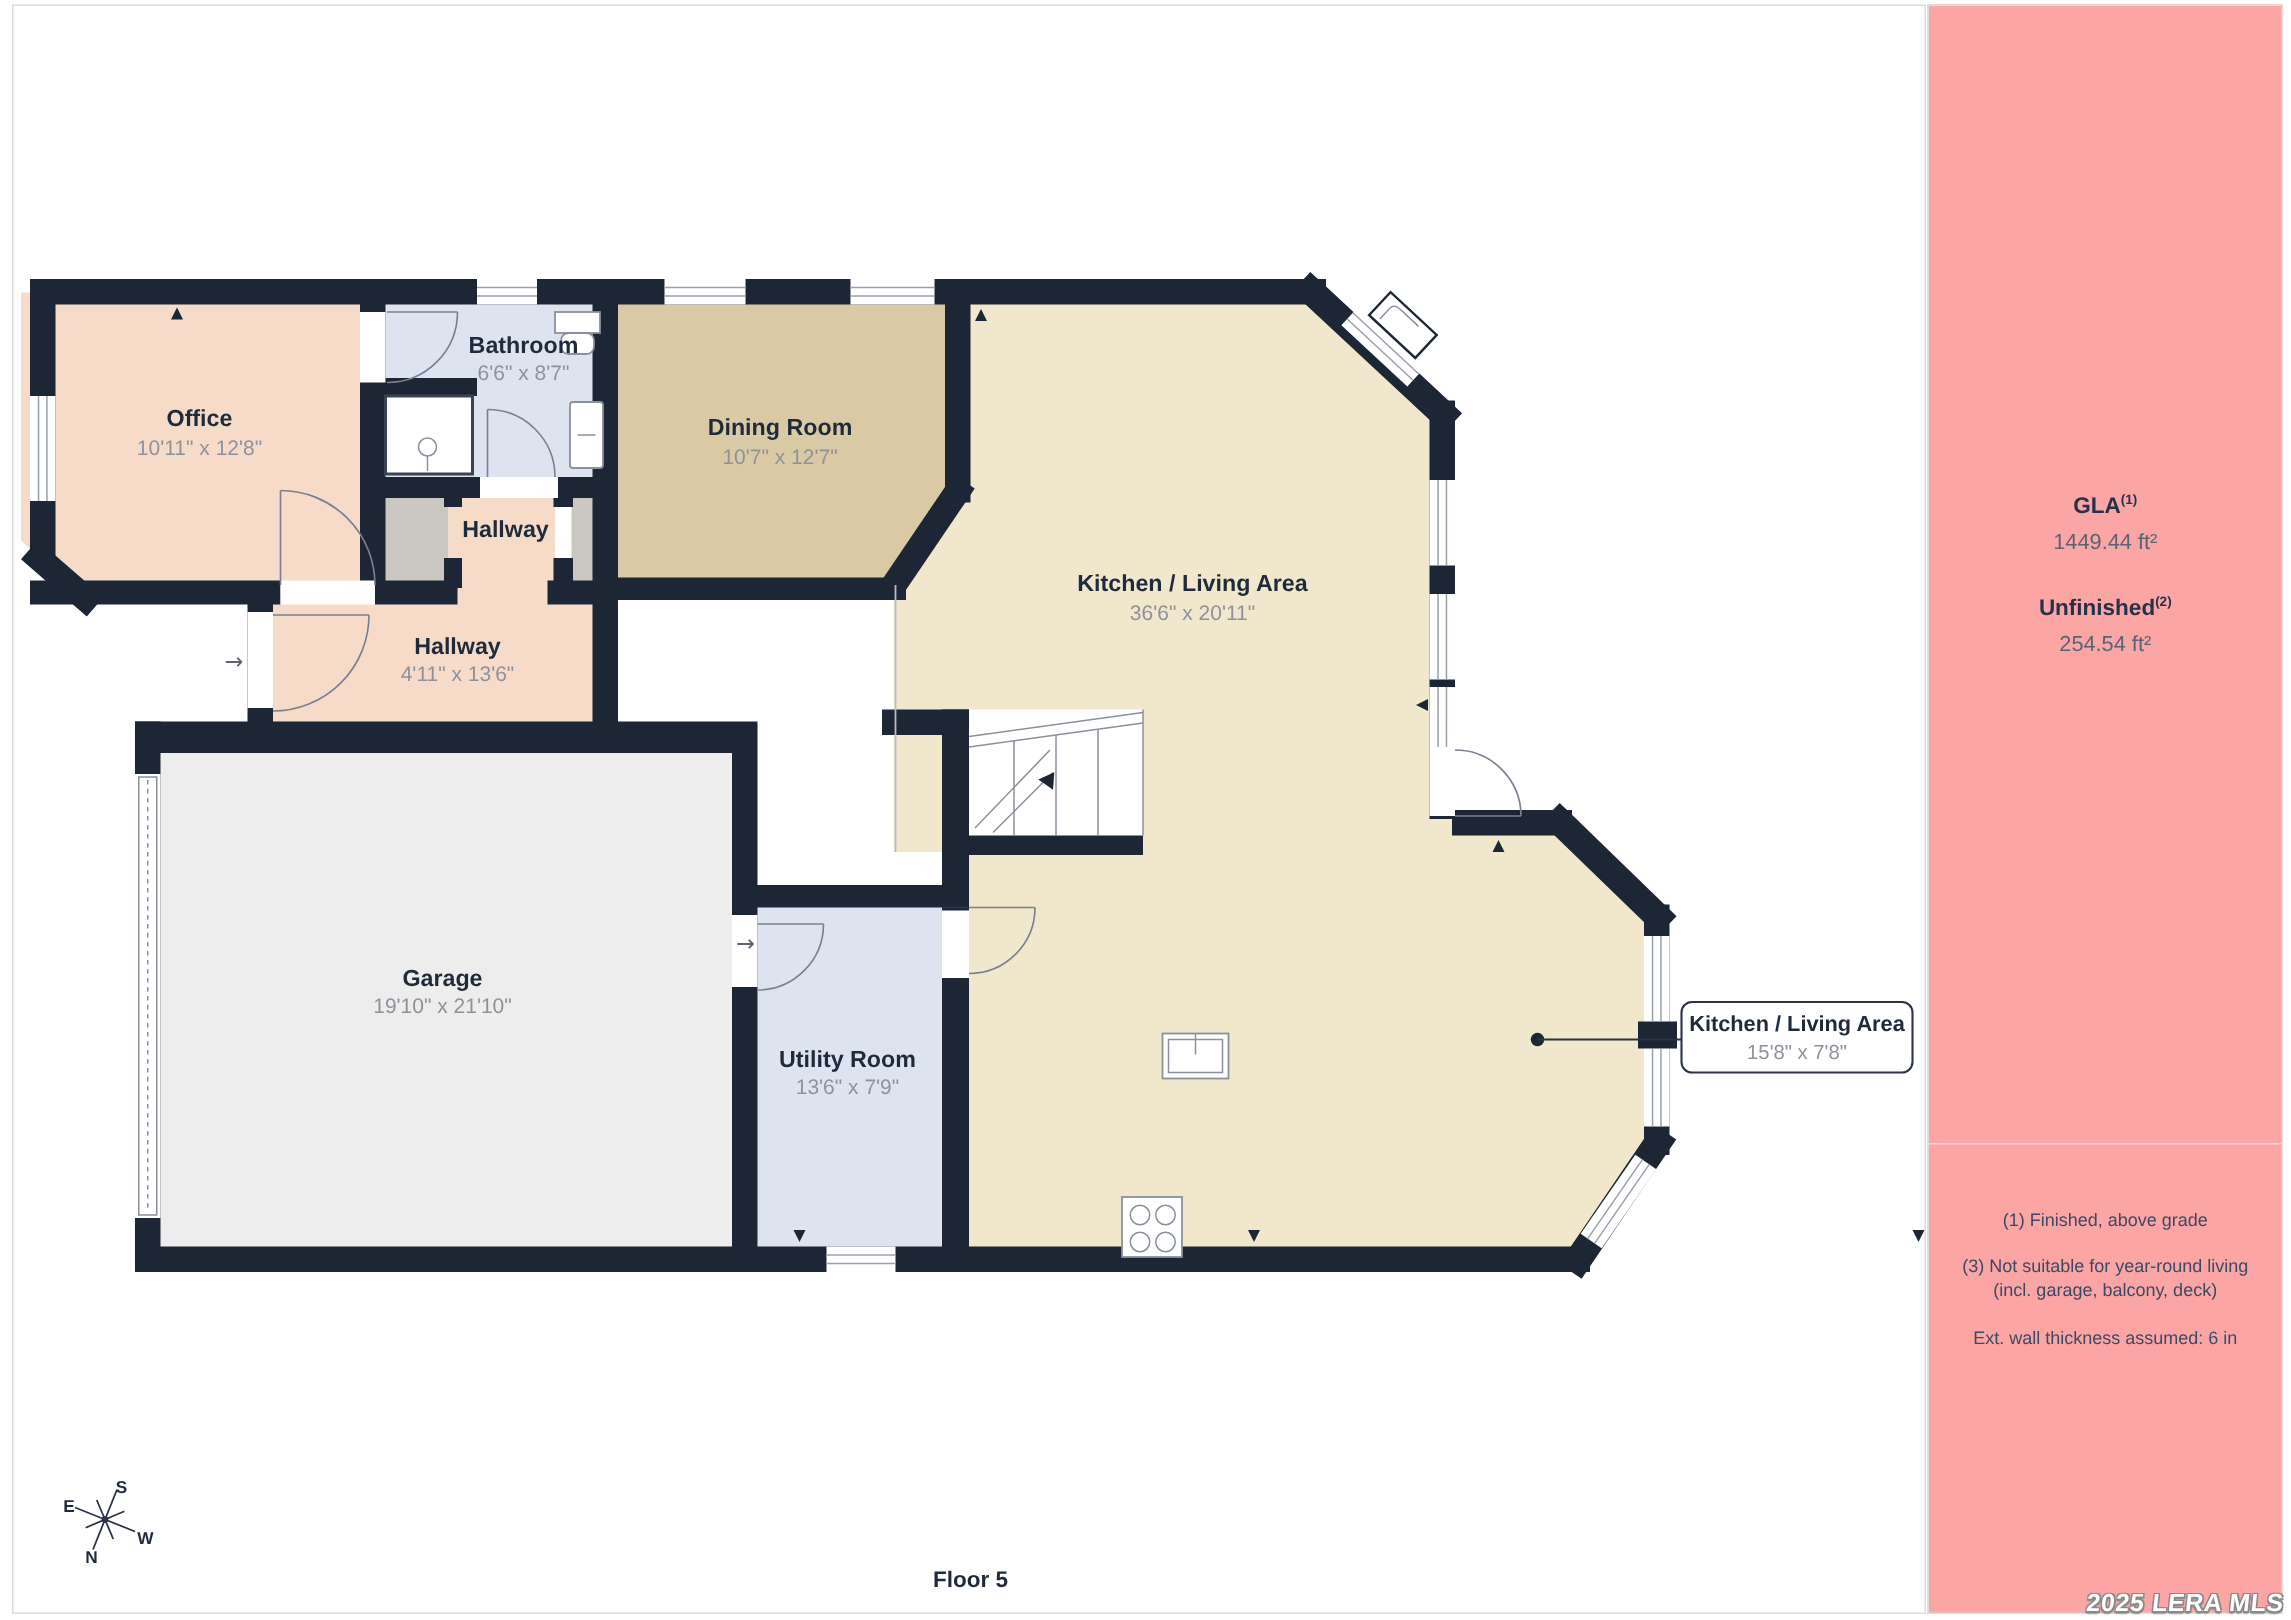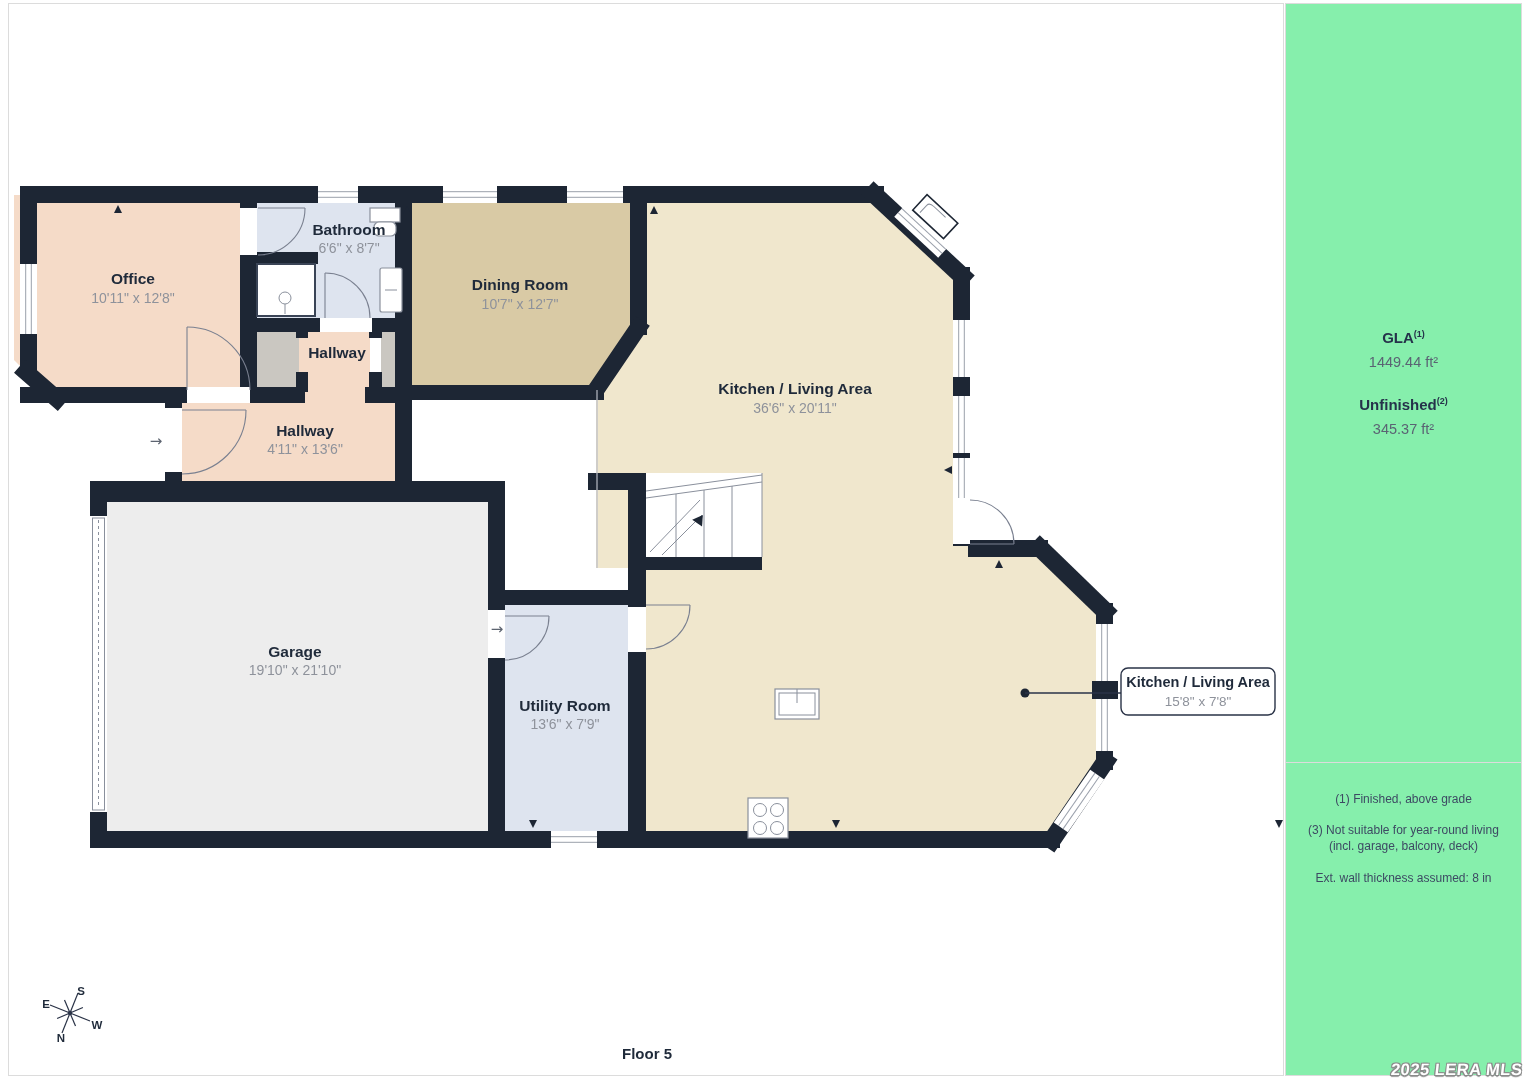--- a/index.html
+++ b/index.html
@@ -28,29 +28,29 @@
   .room-dims{font:400 14px "Liberation Sans", sans-serif;fill:var(--dims);text-anchor:middle;}
   .arrow-glyph{font:400 15px "DejaVu Sans", sans-serif;fill:#5d6470;text-anchor:middle;}
   .compass-line{stroke:#2a3347;stroke-width:1.2;}
   .compass-label{font:700 11.5px "Liberation Sans", sans-serif;fill:#1f2a3a;text-anchor:middle;}
   .callout-box{fill:#ffffff;stroke:#2a3347;stroke-width:1.4;}
   .callout-name{font:700 14.5px "Liberation Sans", sans-serif;fill:var(--label);text-anchor:middle;}
   .callout-dims{font:400 13.5px "Liberation Sans", sans-serif;fill:var(--dims);text-anchor:middle;}
   .leader{stroke:#2a3347;stroke-width:1.4;}
   .floor-label{position:absolute;left:577px;top:1045px;width:140px;text-align:center;
        font-weight:700;font-size:15px;color:var(--label);}
-  .panel{position:absolute;left:1285px;top:3px;width:237px;height:1073px;background:#86efac;
+  .panel{position:absolute;left:1285px;top:3px;width:237px;height:1073px;background:#fca5a5;
        border:1px solid var(--border);box-sizing:border-box;display:flex;flex-direction:column;}
   .panel-top{flex:0 0 758px;display:flex;flex-direction:column;align-items:center;justify-content:center;}
   .stat-name{font-weight:700;font-size:15px;color:#25324a;}
   .stat-name sup{font-size:9px;}
   .stat-value{font-size:14.5px;color:#5a6373;margin-top:8px;}
   .stat-gap{height:26px;}
   .panel-notes{flex:0 0 152px;border-top:1px solid var(--border);display:flex;flex-direction:column;
-       align-items:center;justify-content:center;padding:0 14px;text-align:center;}
+       align-items:center;justify-content:center;padding:14px 14px;text-align:center;}
   .note{font-size:12px;color:#3d4a63;line-height:1.3;margin:8px 0;}
   .panel-legal{flex:1 1 auto;border-top:1px solid var(--border);display:flex;flex-direction:column;
        align-items:center;justify-content:center;padding:0 16px;text-align:center;}
   .disclaimer{font-size:12px;color:#3d4a63;line-height:1.35;max-width:200px;}
   .brand{margin-top:22px;font-size:13.5px;letter-spacing:.6px;color:#25324a;}
   .brand .b{font-weight:700;}
   .watermark{position:absolute;right:4px;bottom:1px;font-weight:800;font-size:16.5px;
        letter-spacing:.5px;color:#fff;transform:skewX(-6deg);
        text-shadow:-1px -1px 0 #8a8a8a,1px -1px 0 #8a8a8a,-1px 1px 0 #8a8a8a,1px 1px 0 #8a8a8a,0 2px 1px #9a9a9a;}
 </style>
@@ -325,22 +325,22 @@
 <div class="panel">
   <div class="panel-top">
     <div class="stat-name">
       <span>GLA</span><sup>(1)</sup>
     </div>
     <div class="stat-value">1449.44 ft²</div>
     <div class="stat-gap"></div>
     <div class="stat-name">
       <span>Unfinished</span><sup>(2)</sup>
     </div>
-    <div class="stat-value">345.37 ft²</div>
+    <div class="stat-value">254.54 ft²</div>
   </div>
   <div class="panel-notes">
     <div class="note">(1) Finished, above grade</div>
     <div class="note">(3) Not suitable for year-round living (incl. garage, balcony, deck)</div>
-    <div class="note">Ext. wall thickness assumed: 8 in</div>
+    <div class="note">Ext. wall thickness assumed: 6 in</div>
   </div>
 </div>
 
 <div class="watermark">2025 LERA MLS</div>
 
 </body></html>

